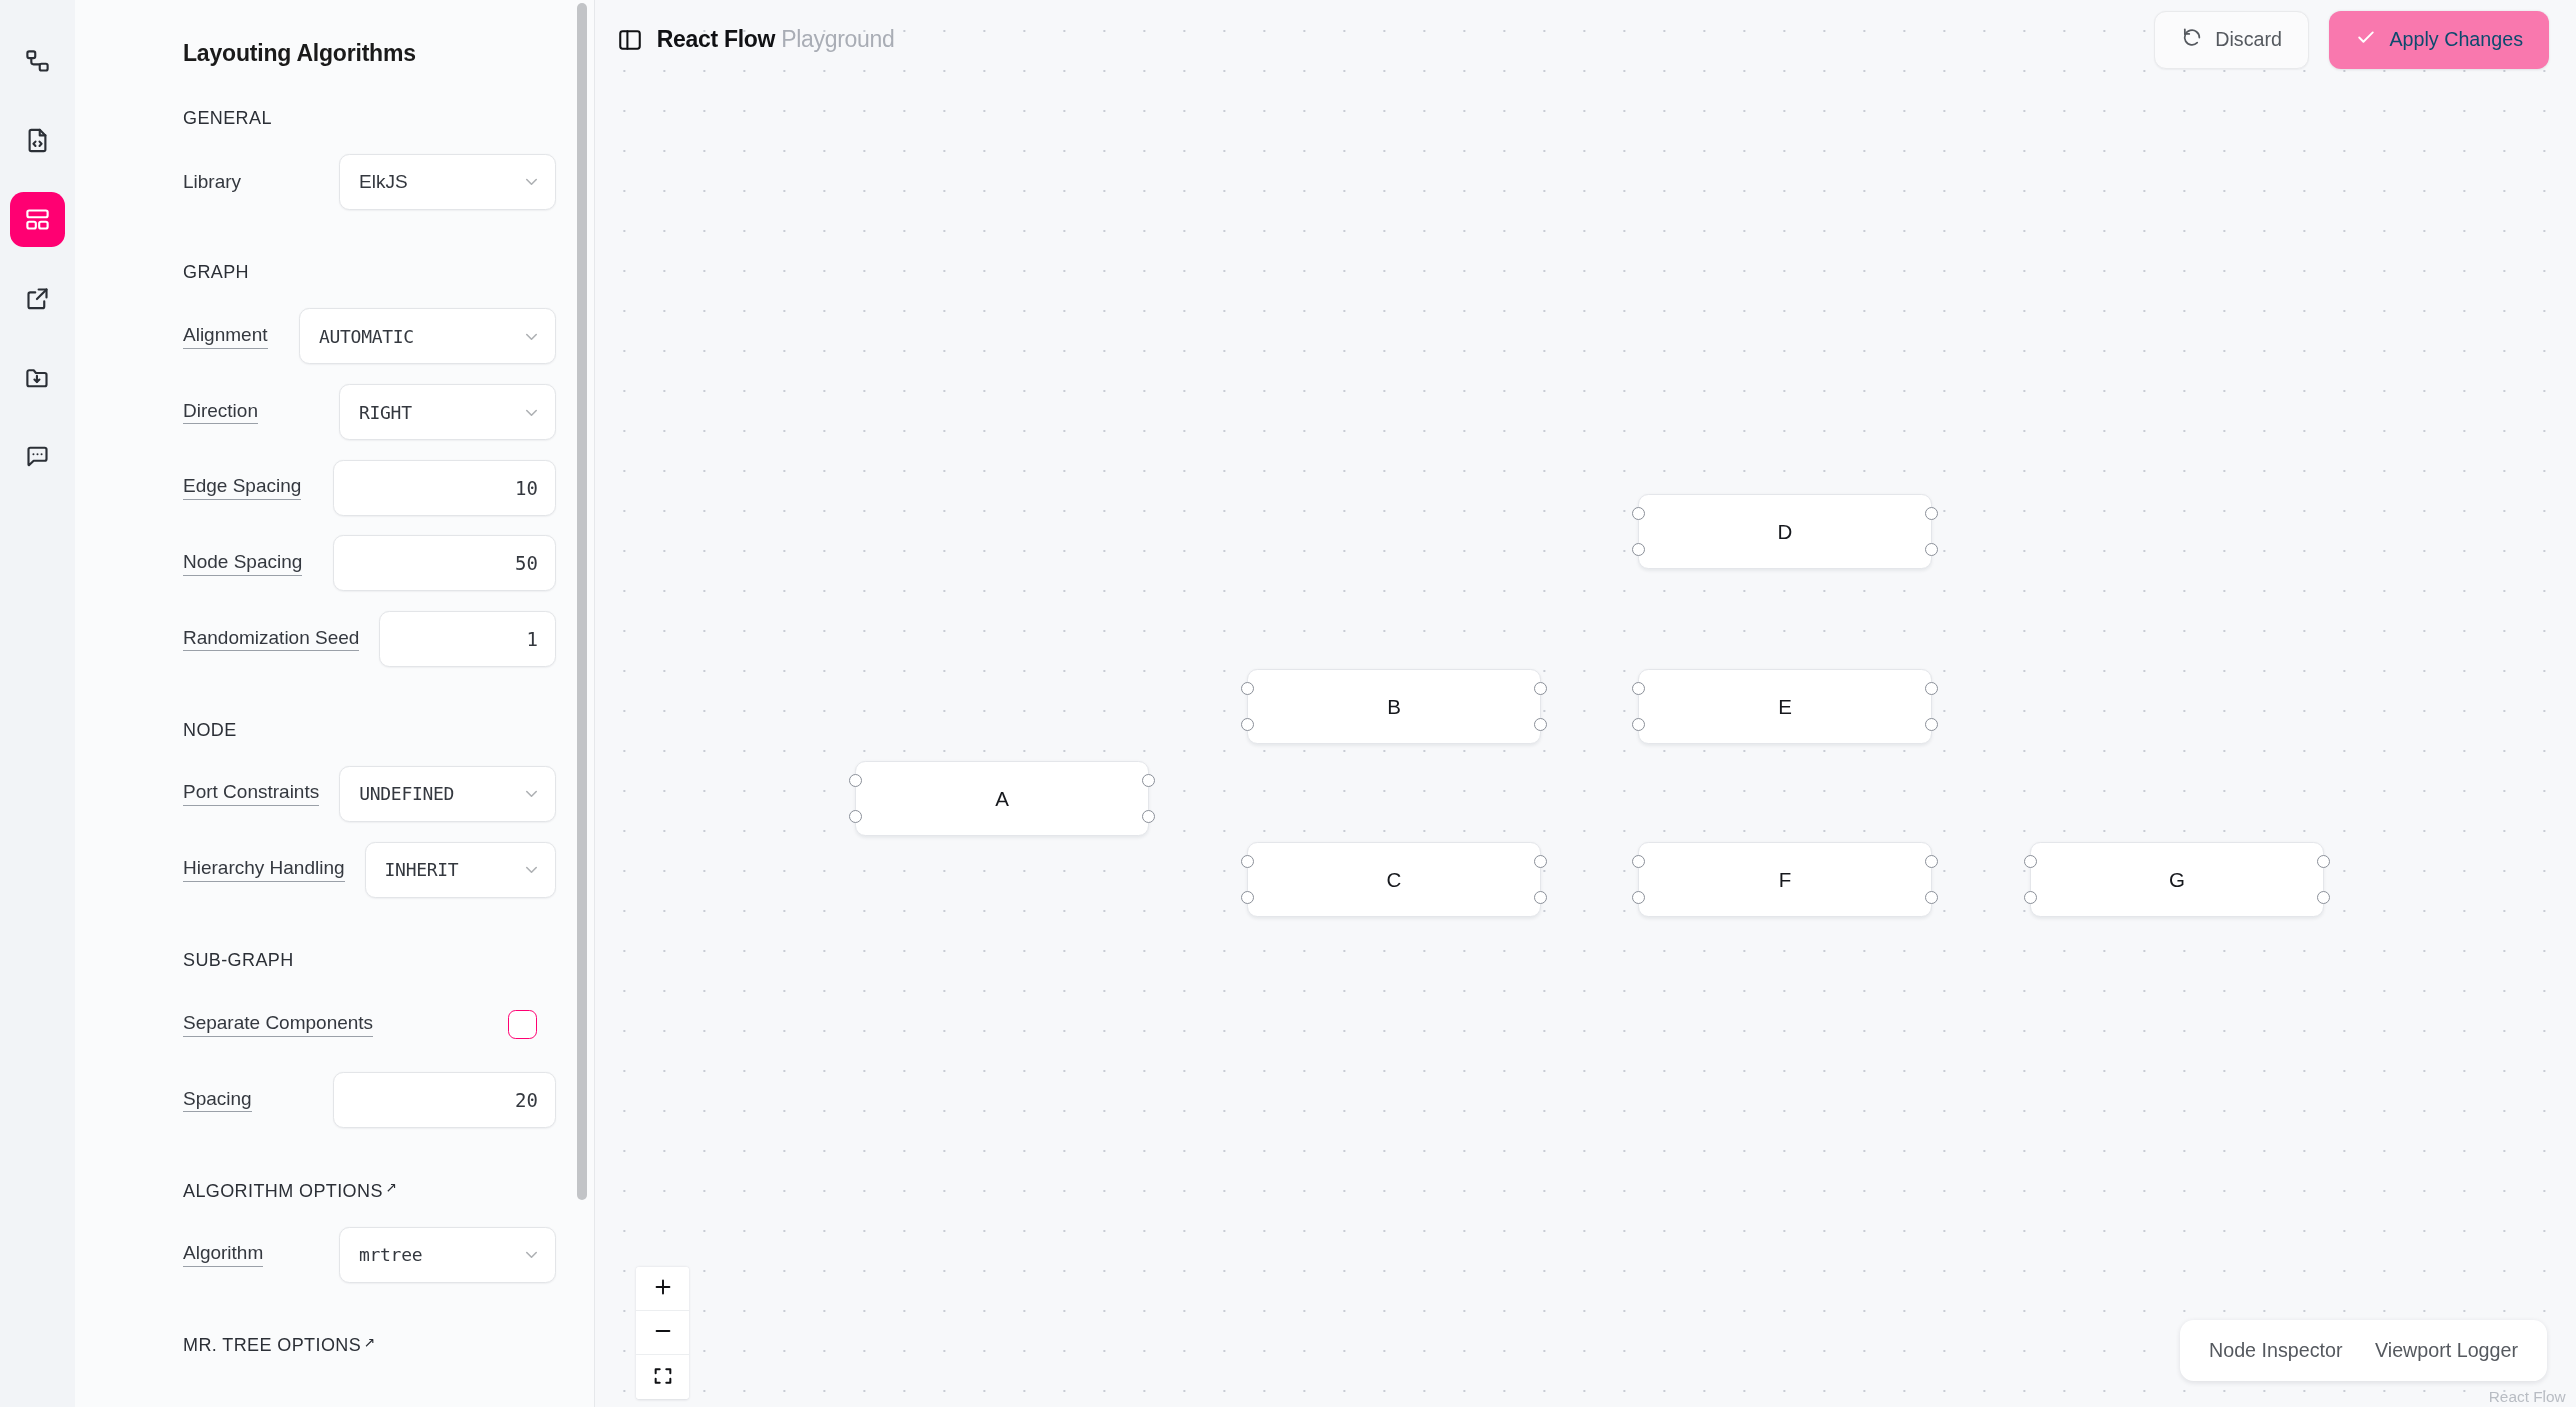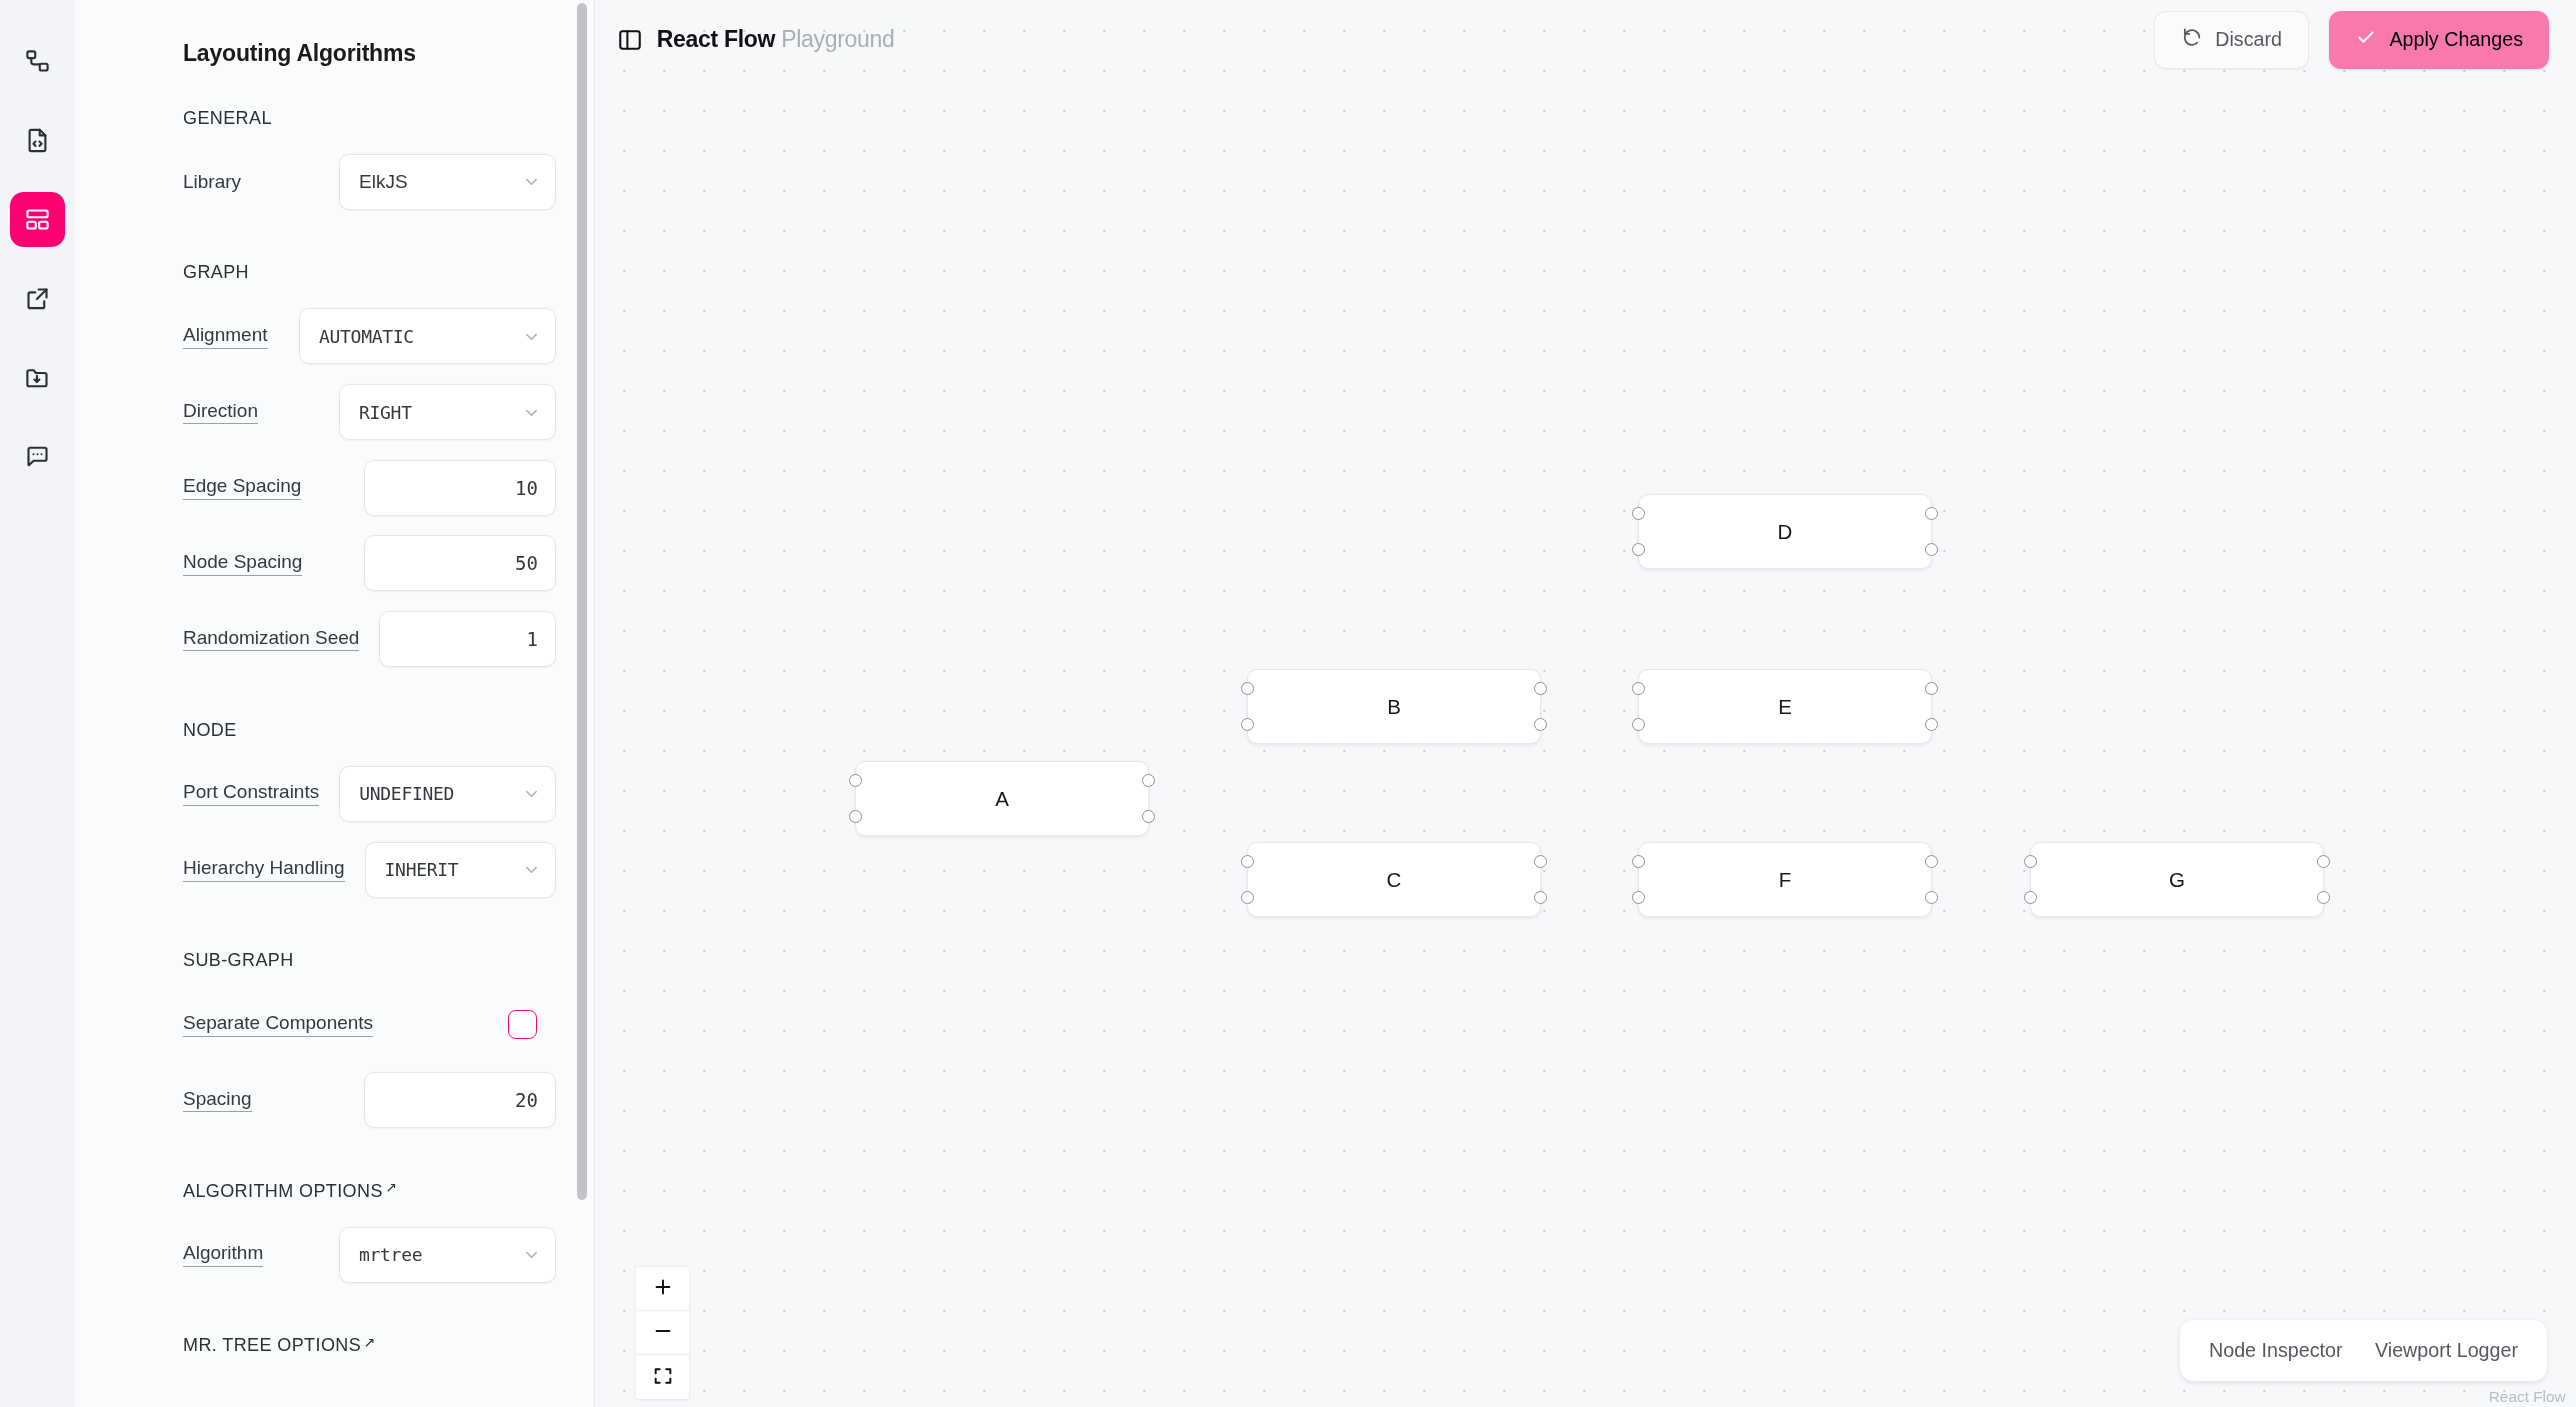--- a/index.html
+++ b/index.html
@@ -134,21 +134,21 @@
     font-size: 18px;
     letter-spacing: -0.3px;
   }
   .chev {
     width: 19px;
     height: 19px;
     flex: 0 0 19px;
     opacity: 0.55;
   }
   .num-ctl {
-    width: 192px;
+    width: 223px;
     padding: 0 17px;
     justify-content: flex-end;
     cursor: text;
   }
   .num-ctl .num-val {
     font-size: 19px;
     color: #34383f;
     font-family: "DejaVu Sans Mono", monospace;
   }
 
@@ -237,21 +237,21 @@
     white-space: nowrap;
   }
   .btn-discard {
     background: #fbfbfc;
     color: #55595f;
     border: 0.9px solid #e9eaec;
     box-shadow: 0 0.9px 1.7px rgba(16,24,40,0.05);
   }
   .btn-apply {
     background: #f978ae;
-    color: #000000;
+    color: #0c4a6e;
     border: none;
     box-shadow: 0 0.9px 2.6px rgba(16,24,40,0.10);
     text-align: center;
   }
 
   
   .rf-node {
     position: absolute;
     border: 0.9px solid #e4e6ea;
     background: #ffffff;

